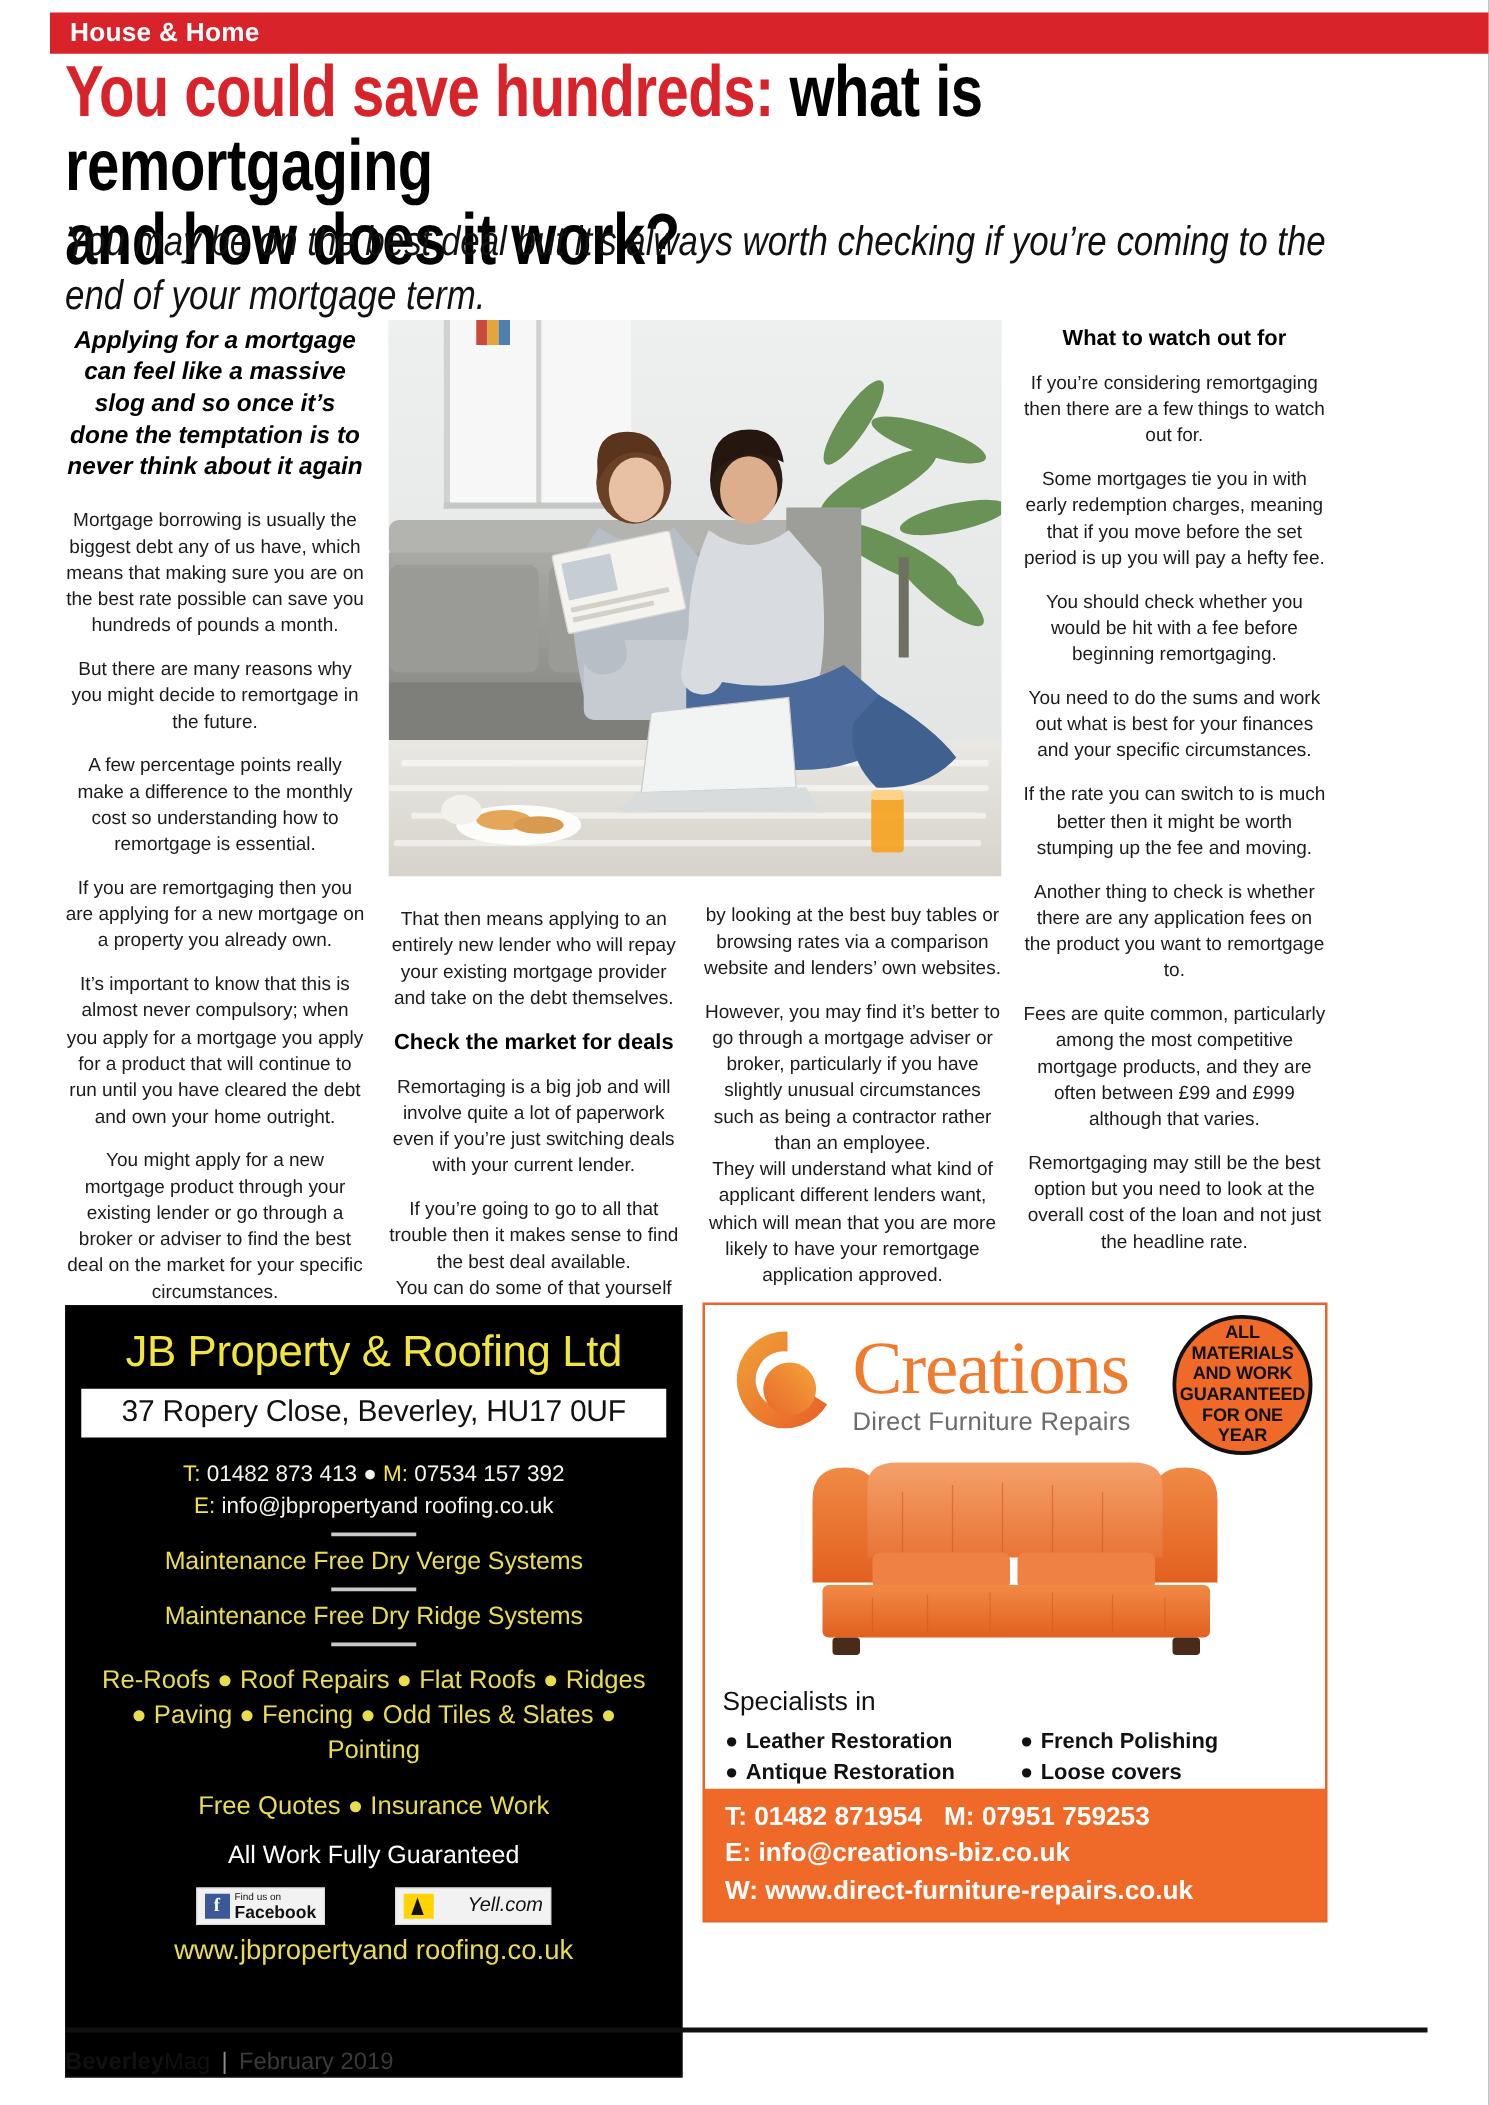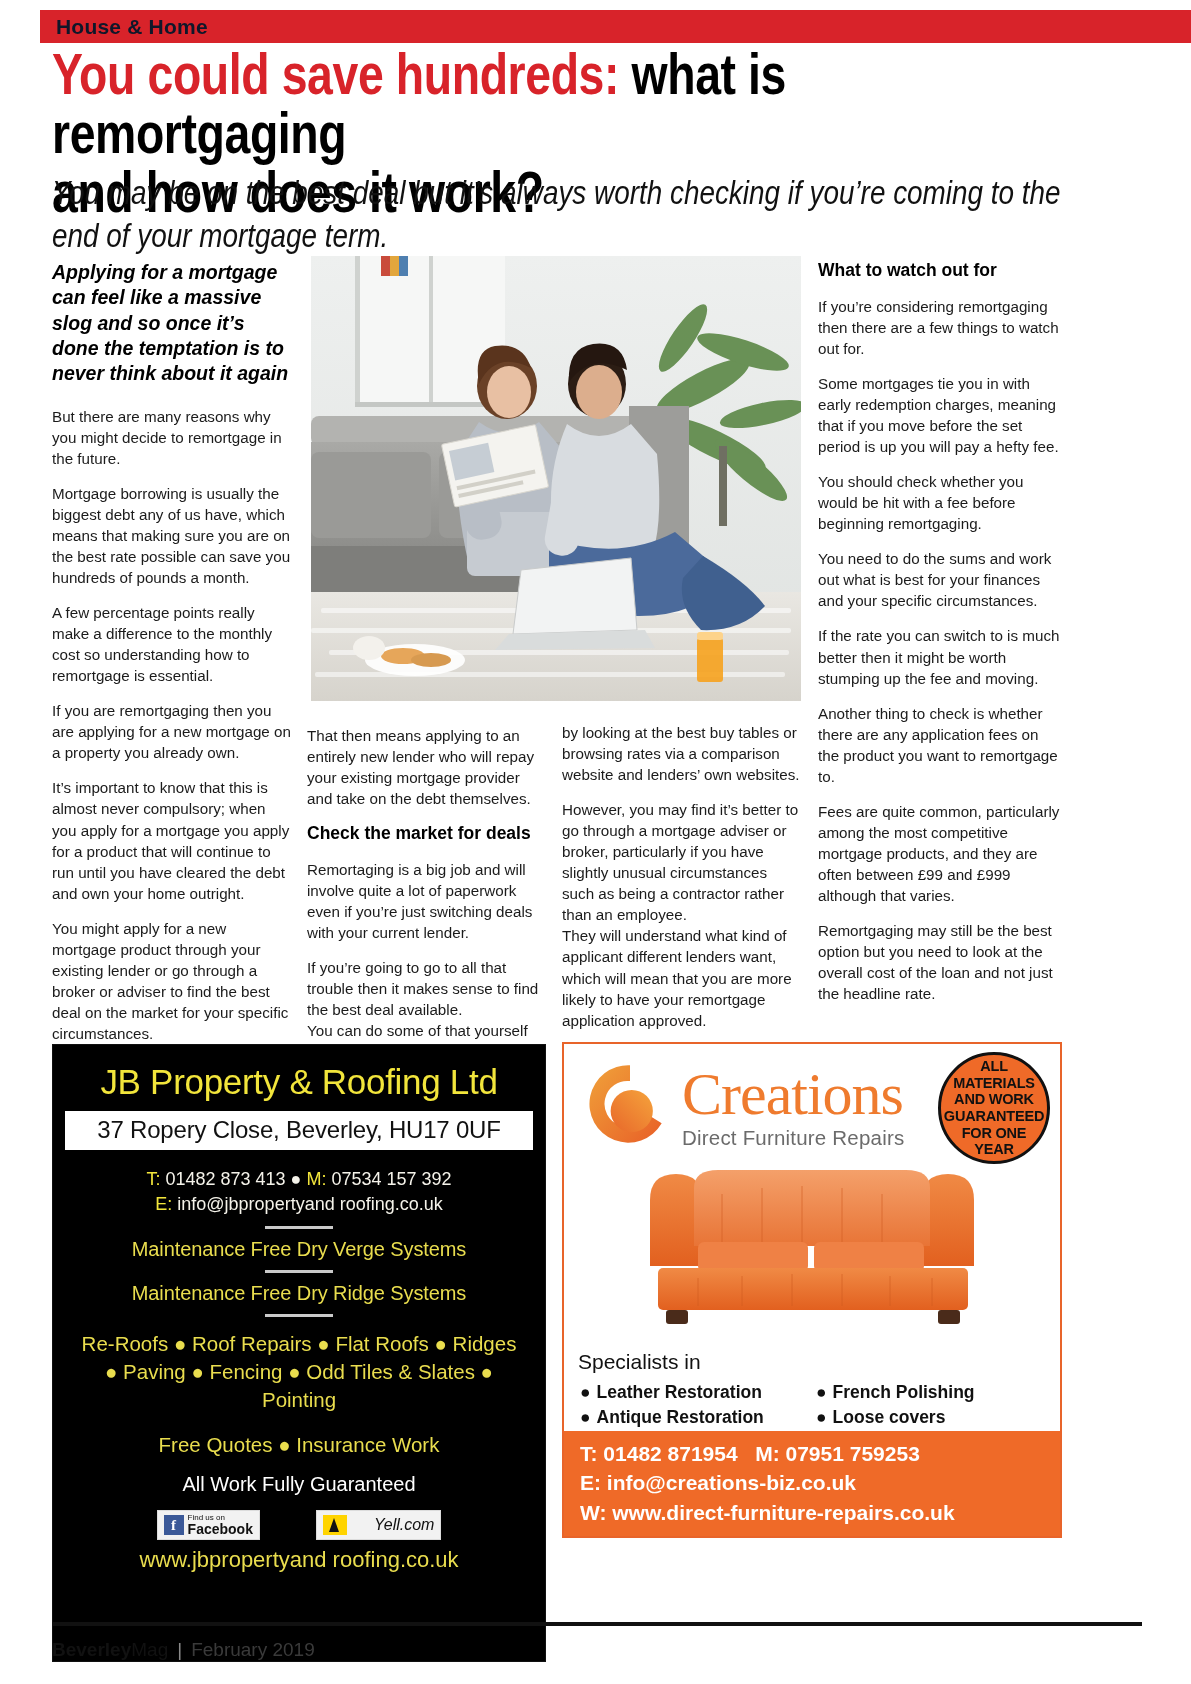--- a/index.html
+++ b/index.html
@@ -21,21 +21,21 @@
   .kicker-bar {
     position: absolute;
     left: 40px; top: 10px;
     width: 1151px; height: 33px;
     background: #d8232a;
   }
   .kicker-bar .kicker-text {
     position: absolute;
     left: 16px; top: 50%;
     transform: translateY(-50%);
-    color: #0f172a;
+    color: #ffffff;
     font-size: 21px;
     font-weight: bold;
     letter-spacing: .2px;
     font-family: "Liberation Sans", sans-serif;
   }
 
   
   .headline {
     position: absolute;
     left: 52px; top: 44px;
@@ -66,20 +66,21 @@
     transform-origin: left top;
   }
 
   
   .col {
     position: absolute;
     font-family: "Liberation Sans", sans-serif;
     font-size: 15.2px;
     line-height: 1.385;
     color: #1b1b1b;
+    text-align: center;
   }
   .col p { margin: 0 0 14px 0; }
   .col p:last-child { margin-bottom: 0; }
   .intro-bold {
     font-weight: bold;
     font-style: italic;
     font-size: 19.5px;
     line-height: 1.30;
     margin-bottom: 19px !important;
     color: #000;
@@ -409,22 +410,22 @@
 
       <ellipse cx="104" cy="404" rx="50" ry="16" fill="#ffffff" opacity="0.9"></ellipse>
       <ellipse cx="92" cy="400" rx="22" ry="8" fill="#e6a65a"></ellipse>
       <ellipse cx="120" cy="404" rx="20" ry="7" fill="#d79a50"></ellipse>
       <ellipse cx="58" cy="392" rx="16" ry="12" fill="#f3f1ec"></ellipse>
     </svg>
   </div>
 
   <div class="col" id="col1">
     <p class="intro-bold">Applying for a mortgage can feel like a massive slog and so once it’s done the temptation is to never think about it again</p>
+    <p>Mortgage borrowing is usually the biggest debt any of us have, which means that making sure you are on the best rate possible can save you hundreds of pounds a month.</p>
     <p>But there are many reasons why you might decide to remortgage in the future.</p>
-    <p>Mortgage borrowing is usually the biggest debt any of us have, which means that making sure you are on the best rate possible can save you hundreds of pounds a month.</p>
     <p>A few percentage points really make a difference to the monthly cost so understanding how to remortgage is essential.</p>
     <p>If you are remortgaging then you are applying for a new mortgage on a property you already own.</p>
     <p>It’s important to know that this is almost never compulsory; when you apply for a mortgage you apply for a product that will continue to run until you have cleared the debt and own your home outright.</p>
     <p>You might apply for a new mortgage product through your existing lender or go through a broker or adviser to find the best deal on the market for your specific circumstances.</p>
   </div>
 
   <div class="col" id="col2">
     <p>That then means applying to an entirely new lender who will repay your existing mortgage provider and take on the debt themselves.</p>
     <p class="subhead">Check the market for deals</p>
     <p>Remortaging is a big job and will involve quite a lot of paperwork even if you’re just switching deals with your current lender.</p>

